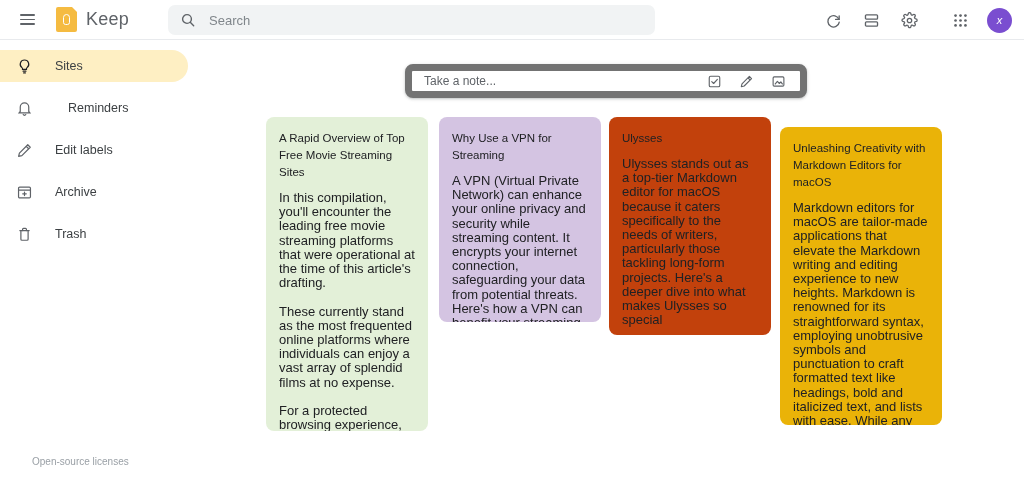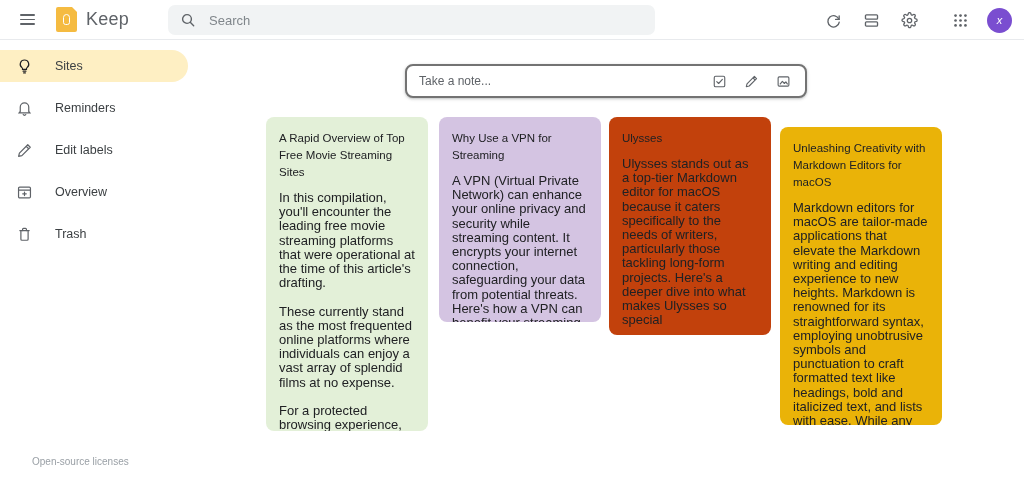--- a/index.html
+++ b/index.html
@@ -190,21 +190,21 @@
     background: #ffffff;
   }
 
   .takenote-wrap {
     position: absolute;
     top: 23px;
     left: 155px;
     width: 402px;
     height: 34px;
     background: #ffffff;
-    border: 2px solid #737373;
+    border: 7px solid #737373;
     border-radius: 8px;
     box-shadow: 0 1px 2px rgba(60,64,67,.20), 0 1px 3px 1px rgba(60,64,67,.10);
     display: flex;
     align-items: center;
     padding: 0 9px 0 12px;
   }
   .takenote-input {
     flex: 1;
     border: none;
     outline: none;
@@ -324,21 +324,21 @@
     <span class="nav-icon">
       <svg width="17" height="17" viewBox="0 0 24 24" fill="none" stroke="#202124" stroke-width="1.7" stroke-linecap="round">
         <path d="M12 2.8a6 6 0 0 0-3.6 10.8c.5.4.8 1 .8 1.7v.9h5.6v-.9c0-.7.3-1.3.8-1.7A6 6 0 0 0 12 2.8z"></path>
         <line x1="10" y1="18.6" x2="14" y2="18.6"></line>
         <line x1="10.8" y1="21" x2="13.2" y2="21"></line>
       </svg>
     </span>
     <span class="nav-label">Sites</span>
   </div>
 
-  <div class="nav-item" style="margin-top:10px;">
+  <div class="nav-item" style="margin-top:10px;gap:13px;">
     <span class="nav-icon">
       <svg width="17" height="17" viewBox="0 0 24 24" fill="none" stroke="#5f6368" stroke-width="1.7" stroke-linecap="round">
         <path d="M18 16.2V10a6 6 0 1 0-12 0v6.2L4.4 18.2h15.2z"></path>
         <path d="M10.2 20.6a2 2 0 0 0 3.6 0"></path>
       </svg>
     </span>
     <span class="nav-label">Reminders</span>
   </div>
 
   <div class="nav-item" style="margin-top:10px;">
@@ -353,21 +353,21 @@
 
   <div class="nav-item" style="margin-top:10px;">
     <span class="nav-icon">
       <svg width="17" height="17" viewBox="0 0 24 24" fill="none" stroke="#5f6368" stroke-width="1.7" stroke-linecap="round">
         <rect x="3.6" y="4.4" width="16.8" height="15.2" rx="1.6"></rect>
         <line x1="3.6" y1="8.6" x2="20.4" y2="8.6"></line>
         <line x1="12" y1="11.3" x2="12" y2="16.3"></line>
         <line x1="9.5" y1="13.8" x2="14.5" y2="13.8"></line>
       </svg>
     </span>
-    <span class="nav-label">Overview</span>
+    <span class="nav-label">Archive</span>
   </div>
 
   <div class="nav-item" style="margin-top:10px;">
     <span class="nav-icon">
       <svg width="17" height="17" viewBox="0 0 24 24" fill="none" stroke="#5f6368" stroke-width="1.7" stroke-linecap="round">
         <path d="M5.4 6.4h13.2"></path>
         <path d="M6.9 6.4v12.2a1.5 1.5 0 0 0 1.5 1.5h7.2a1.5 1.5 0 0 0 1.5-1.5V6.4"></path>
         <path d="M9.3 6.4V4.6a1.3 1.3 0 0 1 1.3-1.3h2.8a1.3 1.3 0 0 1 1.3 1.3v1.8"></path>
       </svg>
     </span>

